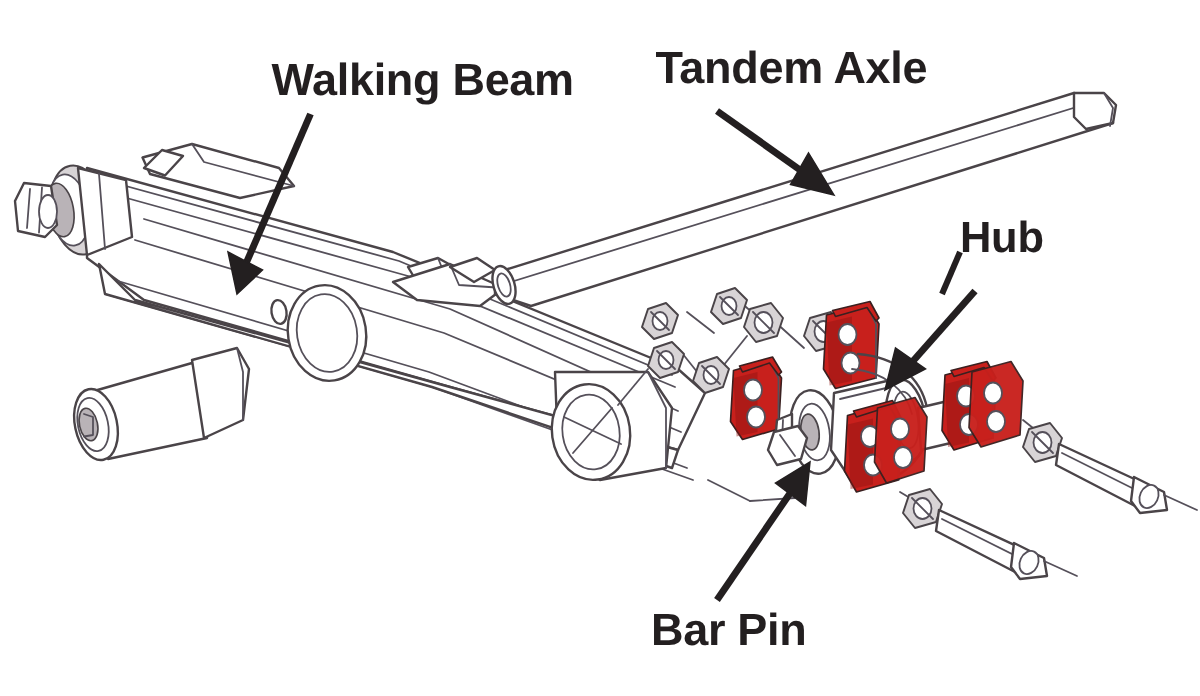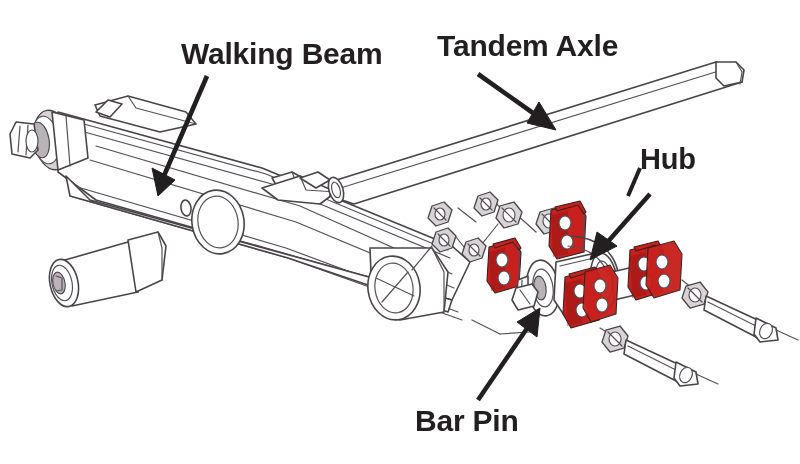--- a/index.html
+++ b/index.html
@@ -44,21 +44,21 @@
     top: 30px;
     font-size: 30px;
   }
   #label-hub-assembly {
     left: 640px;
     top: 144px;
     font-size: 29px;
     text-align: left;
   }
   #label-bar-pin {
-    left: 415px;
+    left: 434px;
     top: 405px;
     font-size: 30px;
   }
 </style>
 </head>
 <body>
 
 <div id="stage">
 
   <svg viewBox="0 0 800 464" xmlns="http://www.w3.org/2000/svg">

